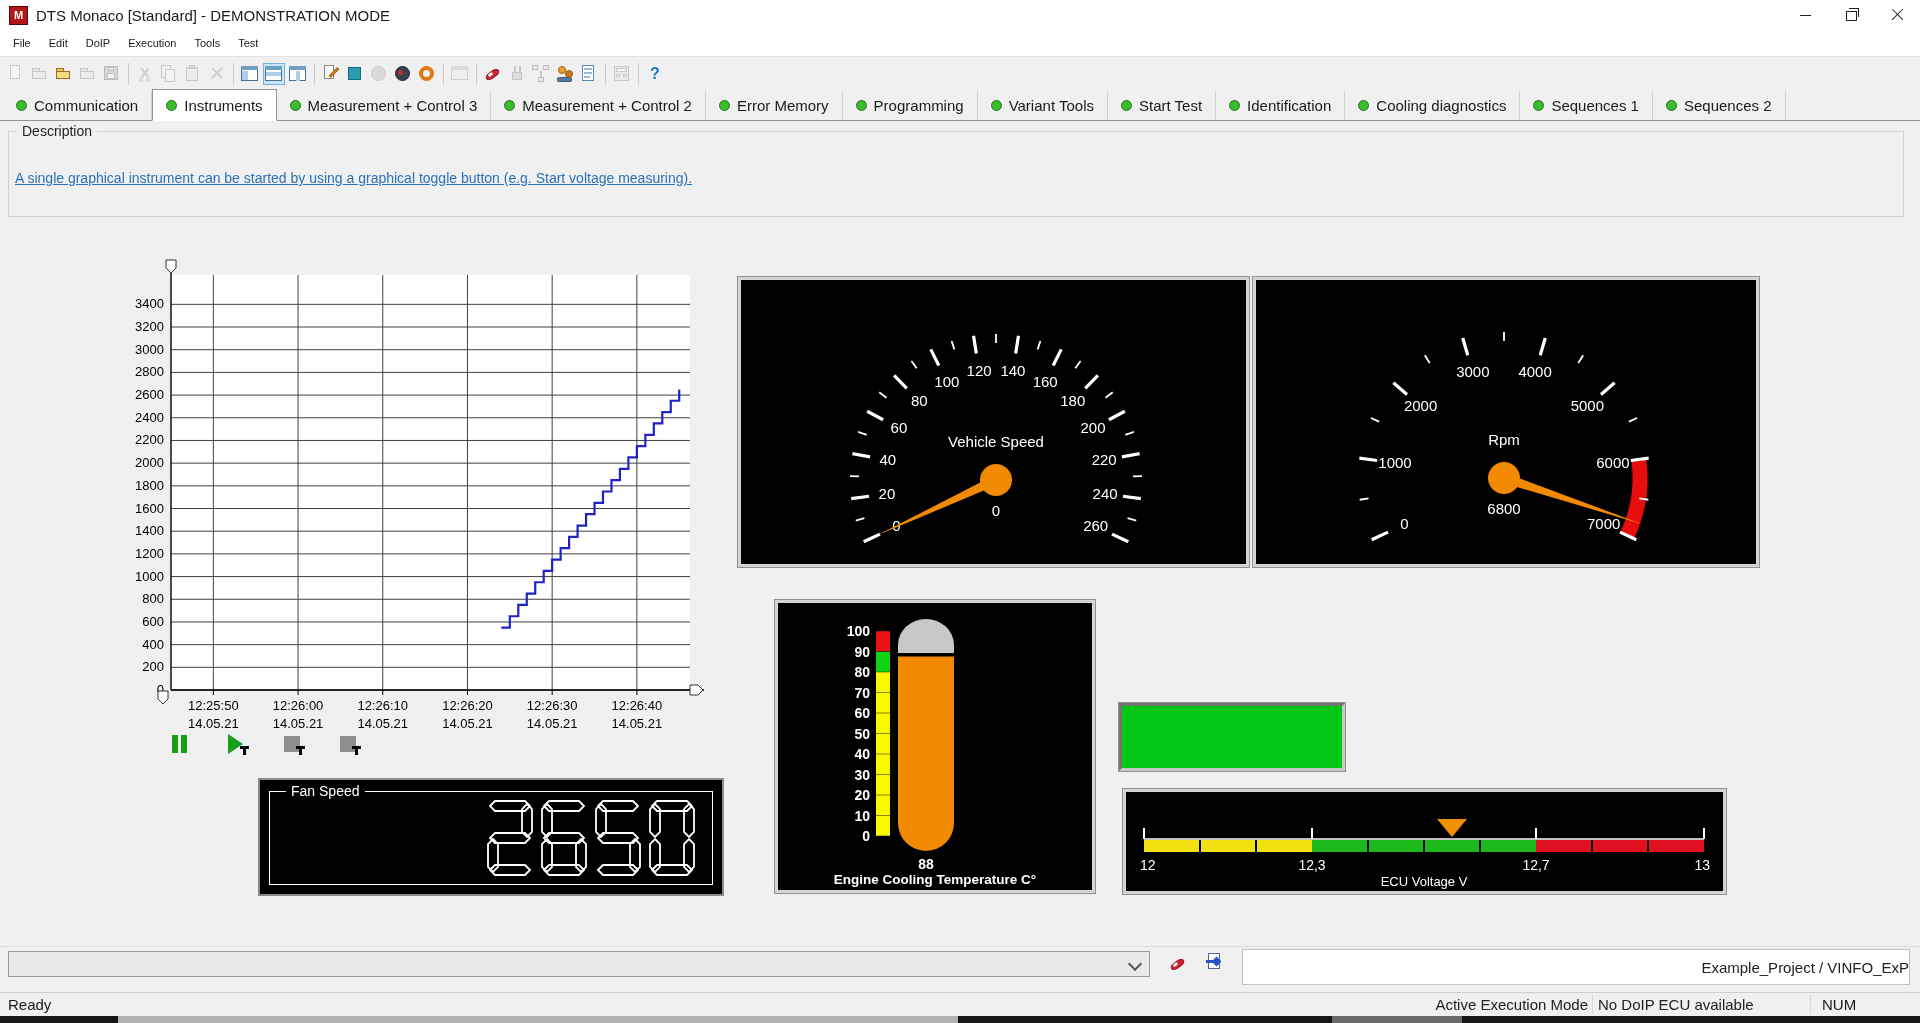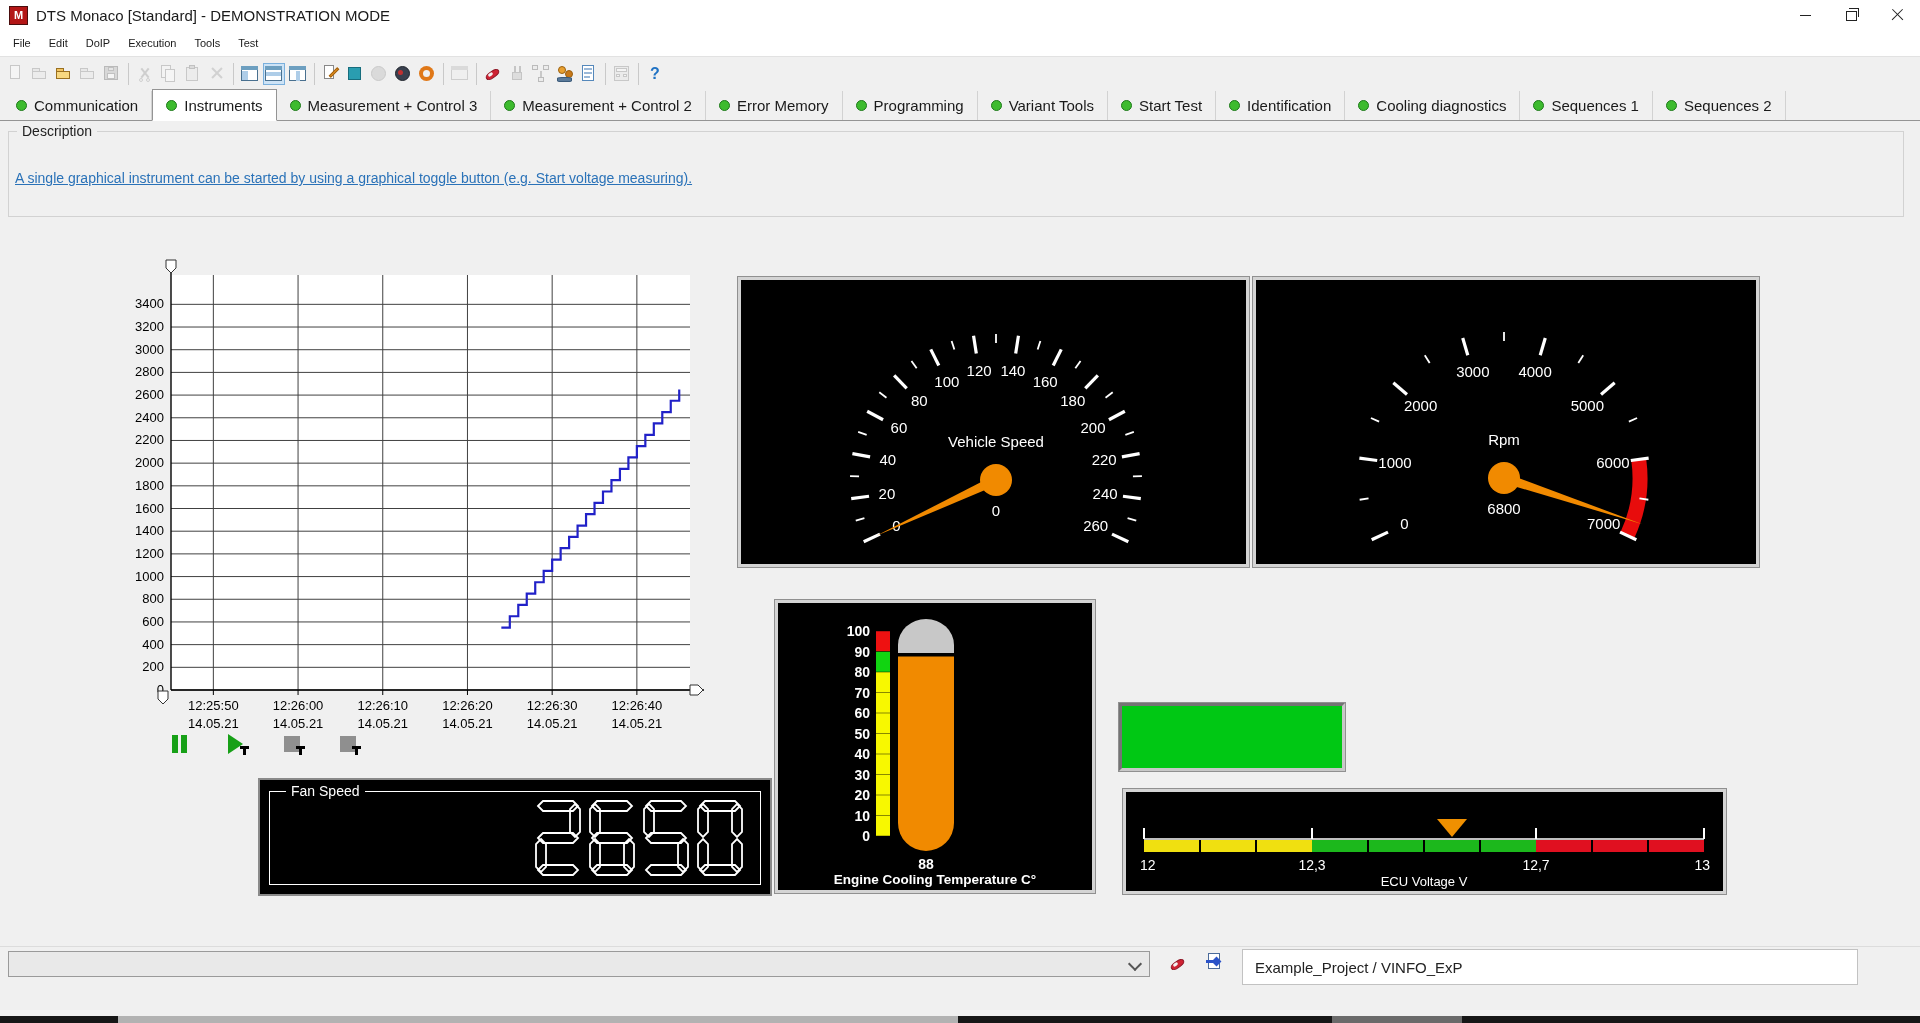--- a/index.html
+++ b/index.html
@@ -53,33 +53,33 @@
   .tmark:before{content:"";position:absolute;left:0;top:0;width:9px;height:2.5px;background:#000;}
   .tmark:after{content:"";position:absolute;left:3px;top:0;width:2.5px;height:9px;background:#000;}
   
   .gpanel{position:absolute;background:#000;border:3px solid #d4d4d4;outline:1px solid #909090;box-sizing:content-box;}
   #gauge-speed-panel{left:738px;top:277px;width:505px;height:284px;}
   #gauge-rpm-panel{left:1253px;top:277px;width:500px;height:284px;}
   .thermo{left:775px;top:600px;width:314px;height:287px;}
   .ecu{left:1123px;top:789px;width:597px;height:99px;}
   .indicator{position:absolute;left:1119px;top:703px;width:220px;height:62px;border:3px inset #c8c8c8;outline:1px solid #909090;}
   
-  .fanpanel{position:absolute;left:258px;top:778px;width:462px;height:114px;background:#000;border:2px solid #8a8a8a;padding-left:48px;}
+  .fanpanel{position:absolute;left:258px;top:778px;width:462px;height:114px;background:#000;border:2px solid #8a8a8a;}
   .fanbox{position:absolute;left:9px;top:11px;right:9px;bottom:9px;border:1px solid #fff;}
   .fanlabel{position:absolute;top:-9px;left:16px;background:#000;color:#fff;font-size:14px;padding:0 5px;}
   #fandigits{position:absolute;right:14px;top:7px;}
   
   .bottomline{position:absolute;left:0;top:946px;width:1920px;height:1px;background:#dcdcdc;}
   .combo{position:absolute;left:8px;top:951px;width:1142px;height:26px;background:#e9e9e9;border:1px solid #9a9a9a;box-sizing:border-box;}
   .combo-text{font-size:14px;line-height:24px;padding-left:8px;}
   .chev{position:absolute;right:9px;top:7px;width:8px;height:8px;border-right:2px solid #555;border-bottom:2px solid #555;transform:rotate(45deg);}
   #ic-conn{position:absolute;left:1166px;top:953px;}
   #ic-import{position:absolute;left:1203px;top:951px;}
-  .projectfield{position:absolute;left:1242px;top:949px;width:616px;height:36px;background:#fff;border:1px solid #c2c2c2;
-                display:flex;align-items:center;box-sizing:border-box;}
+  .projectfield{position:absolute;left:1242px;top:949px;width:668px;height:36px;background:#fff;border:1px solid #c2c2c2;
+                display:flex;align-items:center;box-sizing:border-box;justify-content:flex-end;}
   .projectfield span{font-size:15px;padding-left:12px;color:#222;}
   
   .statusbar{position:absolute;left:0;top:992px;width:1920px;height:24px;background:#f0f0f0;border-top:1px solid #cfcfcf;font-size:15px;}
   .st-ready{position:absolute;left:8px;top:3px;}
   .st-mode{position:absolute;left:1398px;top:3px;width:190px;text-align:right;color:#222;}
   .st-doip{position:absolute;left:1598px;top:3px;color:#222;}
   .st-num{position:absolute;left:1822px;top:3px;}
   .stsep{position:absolute;top:2px;width:1px;height:19px;background:#d8d8d8;}
   
   .bottomstrip{position:absolute;left:0;top:1016px;width:1920px;height:7px;background:#161616;}
@@ -570,17 +570,25 @@
     </span>
   <span class="ti" id="ic-import">
       <div class="sh" style="left: 4px; top: 2px; width: 12px; height: 16px; background: rgb(255, 255, 255); border: 1px solid rgb(74, 106, 154);"></div>
       <div class="sh" style="left: 2px; top: 9px; width: 9px; height: 3px; background: rgb(42, 82, 200);"></div>
       <div class="sh" style="left: 9px; top: 7px; width: 7px; height: 7px; background: rgb(42, 82, 200); transform: rotate(45deg);"></div>
     </span>
   <div class="projectfield">
     <span>Example_Project / VINFO_ExP</span>
   </div>
 
+  <div class="statusbar">
+    <span class="st-ready">Ready</span>
+    <span class="st-mode">Active Execution Mode</span>
+    <div class="stsep" style="left:1592px"></div>
+    <span class="st-doip">No DoIP ECU available</span>
+    <div class="stsep" style="left:1810px"></div>
+    <span class="st-num">NUM</span>
+  </div>
   <div class="bottomstrip">
     <div class="bs1"></div>
     <div class="bs2"></div>
   </div>
 </div>
 
 </body></html>

